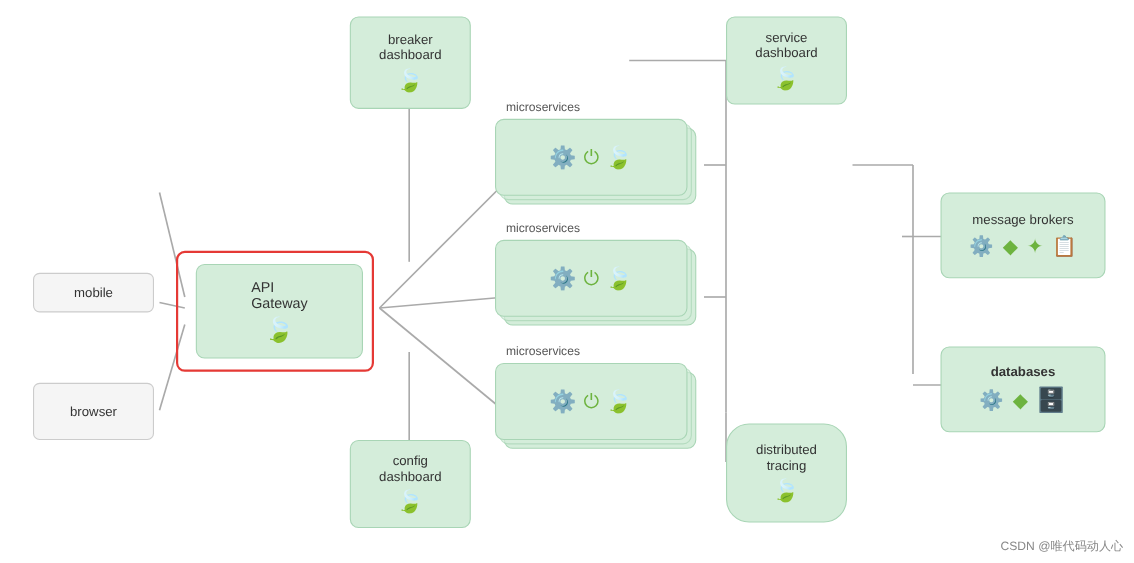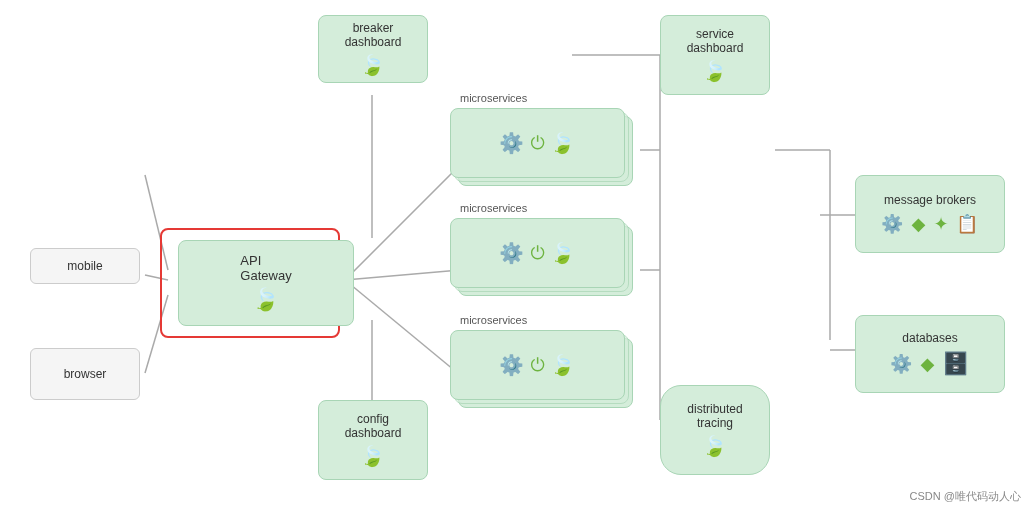--- a/index.html
+++ b/index.html
@@ -145,27 +145,27 @@
   <div class="gray-box" style="left:30px; top:248px; width:110px; height:36px;">
     <span class="label">mobile</span>
   </div>
 
   <div class="gray-box" style="left:30px; top:348px; width:110px; height:52px;">
     <span class="label">browser</span>
   </div>
 
   <div class="api-gateway-outer" style="left:160px; top:228px; width:180px; height:110px;">
 
-    <div class="api-gateway-inner" style="left:16px; top:10px; width:176px; height:86px;">
+    <div class="api-gateway-inner" style="left:16px; top:10px; width:152px; height:86px;">
       <span class="label" style="font-size:13px; font-weight:500; color:#333;">API<br>Gateway</span>
       <span style="color:#6db33f; font-size:22px; margin-top:4px;">🍃</span>
     </div>
   </div>
 
-  <div class="green-box" style="left:318px; top:15px; width:110px; height:68px;">
+  <div class="green-box" style="left:318px; top:15px; width:110px; height:84px;">
     <span class="label">breaker
 dashboard</span>
     <span class="green-icon">🍃</span>
   </div>
 
   <div class="green-box" style="left:660px; top:15px; width:110px; height:80px;">
     <span class="label">service
 dashboard</span>
     <span class="green-icon">🍃</span>
   </div>
@@ -224,21 +224,21 @@
     <span class="label" style="font-size:12px; margin-bottom:6px;">message brokers</span>
     <div style="display:flex; gap:8px; align-items:center;">
       <span style="color:#6db33f; font-size:18px;">⚙️</span>
       <span style="color:#6db33f; font-size:18px;">◆</span>
       <span style="color:#6db33f; font-size:18px;">✦</span>
       <span style="color:#6db33f; font-size:18px;">📋</span>
     </div>
   </div>
 
   <div class="green-box" style="left:855px; top:315px; width:150px; height:78px; flex-direction:column;">
-    <span class="label" style="font-size:12px; margin-bottom:6px;">databases</span>
+    <span class="label" style="font-size:12px; margin-bottom:6px;font-weight:bold;">databases</span>
     <div style="display:flex; gap:8px; align-items:center;">
       <span style="color:#6db33f; font-size:18px;">⚙️</span>
       <span style="color:#6db33f; font-size:18px;">◆</span>
       <span style="color:#6db33f; font-size:22px;">🗄️</span>
     </div>
   </div>
 
   <div class="watermark">
     <span>CSDN @唯代码动人心</span>
   </div>

